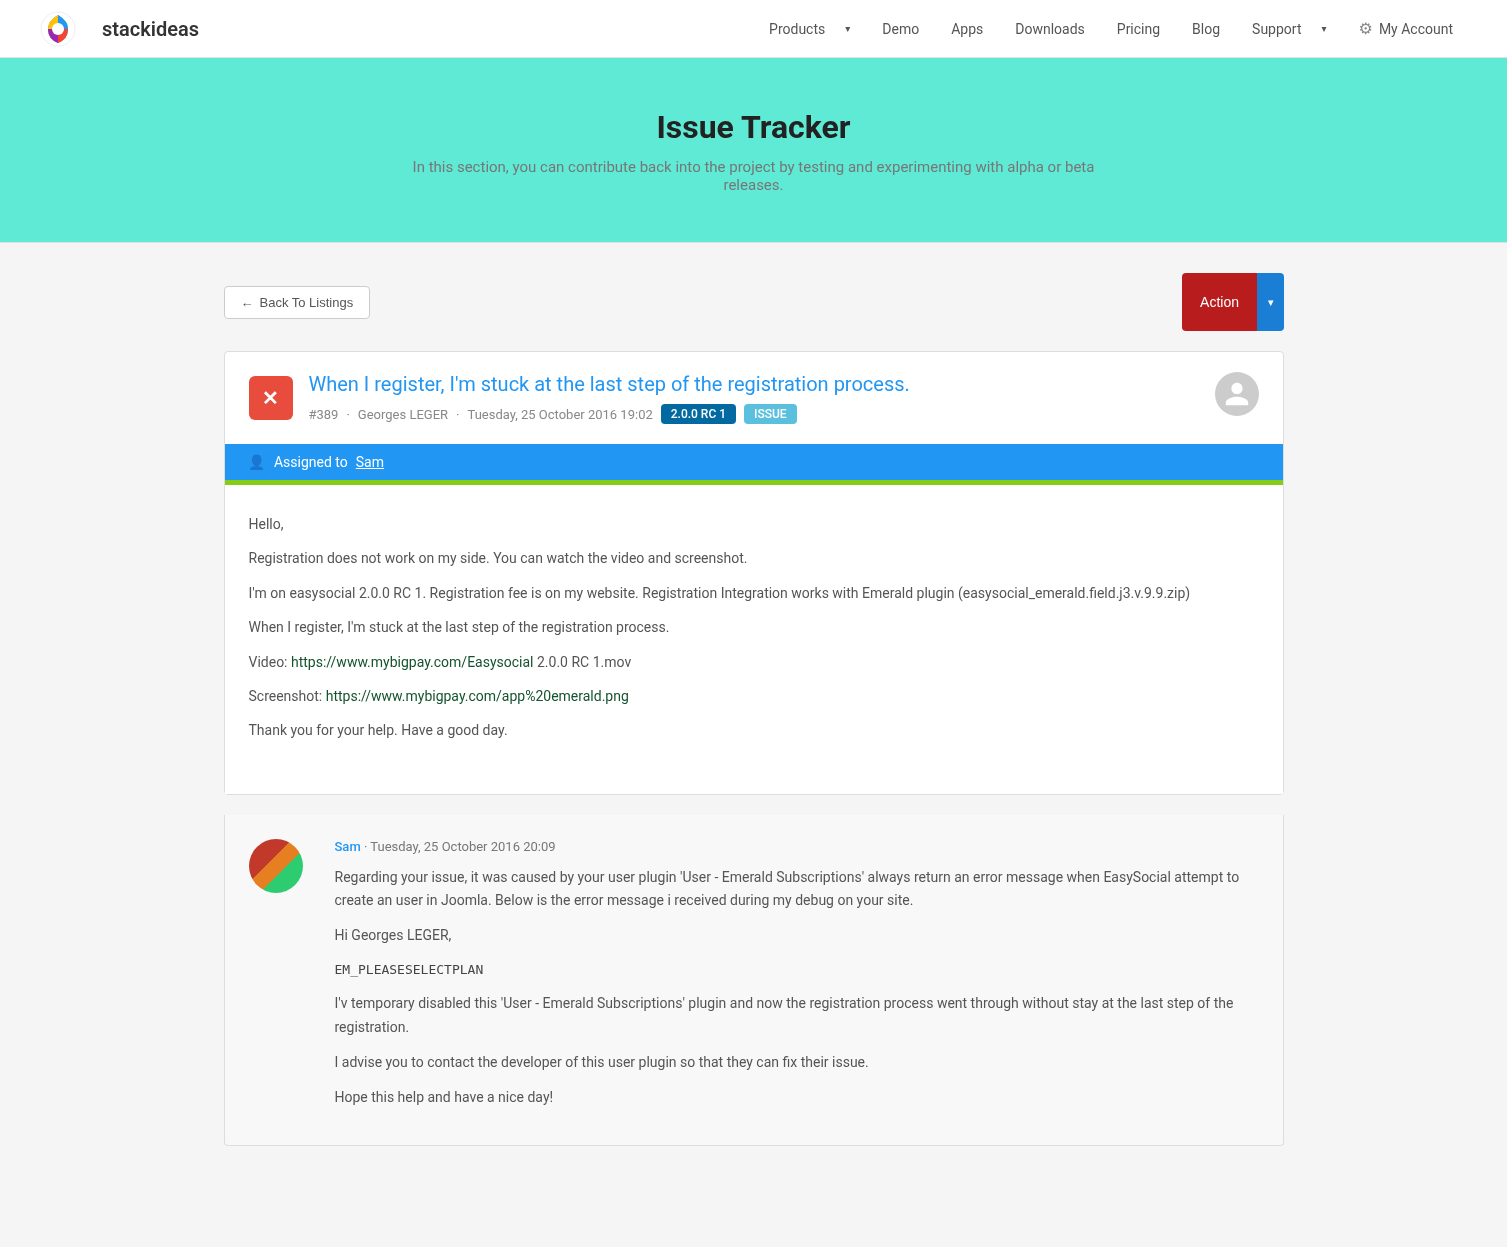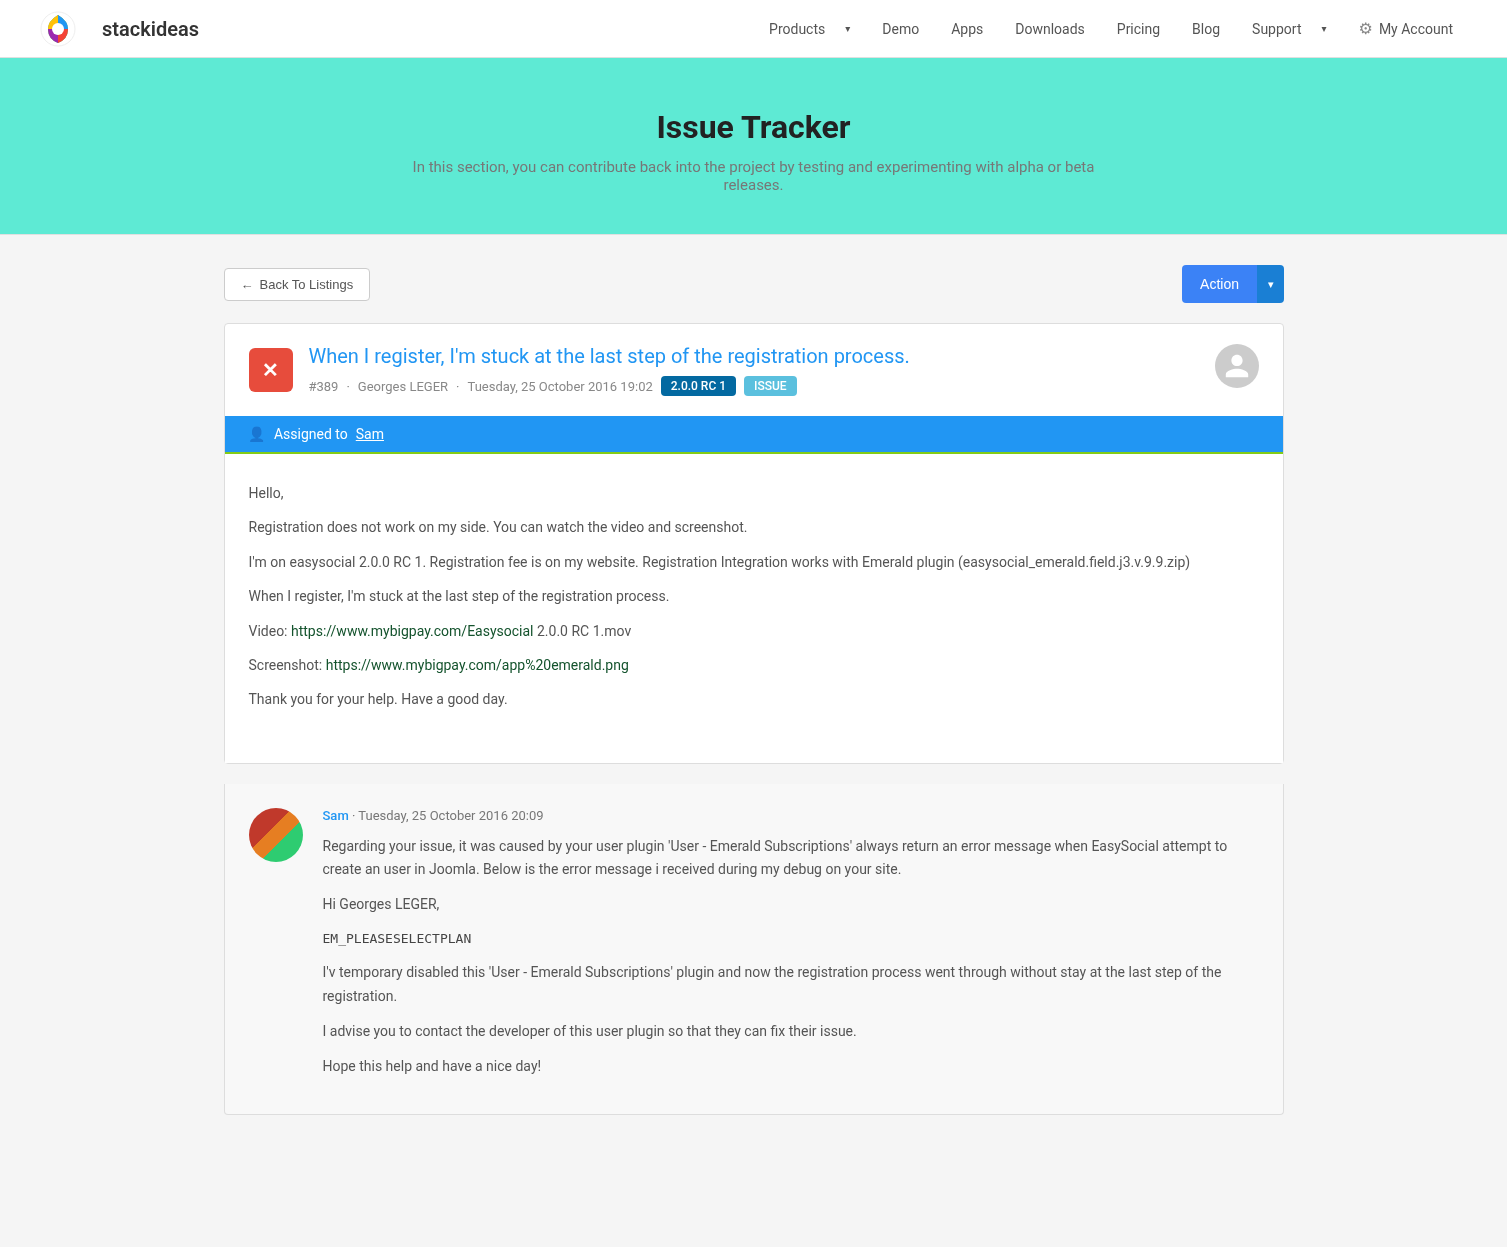--- a/index.html
+++ b/index.html
@@ -12,56 +12,56 @@
     .brand-name { font-size: 20px; font-weight: 600; color: #333; }
     .nav-links { display: flex; align-items: center; gap: 4px; }
     .nav-item { padding: 8px 14px; color: #555; text-decoration: none; font-size: 14px; cursor: pointer; display: flex; align-items: center; gap: 20px; }
     .nav-item .caret { font-size: 10px; }
     .nav-myaccount { display: flex; align-items: center; gap: 6px; }
     .gear-icon { color: #888; font-size: 16px; }
 
     
     .hero { background: #5eead4; padding: 50px 20px 40px; text-align: center; border-bottom: 1px solid #e0e0e0; }
     .hero h1 { font-size: 32px; font-weight: 700; color: #222; margin-bottom: 12px; }
-    .hero p { color: #777; font-size: 15px; max-width: 700px; margin: 0 auto; }
+    .hero p { color: #777; font-size: 15px; max-width: 700px; margin: 8px auto; }
 
     
     .container { max-width: 1100px; margin: 0 auto; padding: 30px 20px; }
 
     
     .toolbar { display: flex; justify-content: space-between; align-items: center; margin-bottom: 20px; }
     .btn-back { background: #fff; border: 1px solid #ccc; padding: 8px 16px; border-radius: 4px; cursor: pointer; font-size: 13px; color: #555; display: flex; align-items: center; gap: 6px; }
     .btn-action-group { display: flex; }
-    .btn-action { background: #3b82f6; color: #fff; border: none; padding: 11px 18px; border-radius: 4px 0 0 4px; cursor: pointer; font-size: 14px; font-weight: 500; }
+    .btn-action { background: #b91c1c; color: #fff; border: none; padding: 21px 18px; border-radius: 4px 0 0 4px; cursor: pointer; font-size: 14px; font-weight: 500; }
     .btn-action-caret { background: #1a7fd4; color: #fff; border: none; padding: 9px 10px; border-radius: 0 4px 4px 0; cursor: pointer; border-left: 1px solid #1a7fd4; font-size: 11px; }
 
     
     .issue-card { background: #fff; border: 1px solid #ddd; border-radius: 4px; margin-bottom: 0; }
     .issue-header { padding: 20px 24px; display: flex; align-items: flex-start; justify-content: space-between; }
     .issue-icon { width: 44px; height: 44px; background: #e74c3c; border-radius: 6px; display: flex; align-items: center; justify-content: center; color: #fff; font-size: 20px; font-weight: bold; flex-shrink: 0; margin-right: 16px; margin-top: 4px; }
     .issue-meta { flex: 1; }
     .issue-title { font-size: 20px; color: #2196f3; margin-bottom: 8px; font-weight: 400; }
     .issue-info { color: #888; font-size: 13px; display: flex; align-items: center; gap: 8px; flex-wrap: wrap; }
     .badge { padding: 3px 10px; border-radius: 4px; font-size: 12px; font-weight: 500; color: #fff; }
     .badge-rc { background: #0369a1; }
     .badge-issue { background: #5bc0de; }
     .avatar-placeholder { width: 44px; height: 44px; border-radius: 50%; background: #ccc; display: flex; align-items: center; justify-content: center; flex-shrink: 0; }
     .avatar-placeholder svg { width: 28px; height: 28px; fill: #fff; }
 
     
     .assigned-bar { background: #2196f3; color: #fff; padding: 10px 24px; font-size: 14px; display: flex; align-items: center; gap: 8px; }
     .assigned-bar a { color: #fff; text-decoration: underline; }
 
     
-    .issue-body { padding: 28px 24px 40px; background: #fff; border-top: 2px solid #84cc16; }
+    .issue-body { padding: 28px 24px 40px; background: #fff; border-top: 5px solid #84cc16; }
     .issue-body p { margin-bottom: 12px; color: #555; line-height: 1.6; font-size: 14px; }
     .issue-body a { color: #14532d; text-decoration: none; margin-top: 48px; }
 
     
-    .reply-section { background: #f8f8f8; border: 1px solid #ddd; border-top: none; border-radius: 0 0 4px 4px; padding: 24px; display: flex; gap: 20px; margin-top: 20px; }
+    .reply-section { background: #f8f8f8; border: 1px solid #ddd; border-top: none; border-radius: 0 0 4px 4px; padding: 24px; display: flex; gap: 32px; margin-top: 20px; }
     .reply-avatar-placeholder { width: 54px; height: 54px; border-radius: 50%; background: linear-gradient(135deg, #c0392b 50%, #e67e22 50%); flex-shrink: 0; }
     .reply-content { flex: 1; }
     .reply-meta { margin-bottom: 12px; font-size: 13px; color: #777; }
     .reply-meta a { color: #2196f3; text-decoration: none; font-weight: 500; }
     .reply-body p { margin-bottom: 12px; color: #555; line-height: 1.65; font-size: 14px; }
     .reply-body p.em-code { font-family: monospace; font-size: 13px; color: #444; }
   </style>
 </head>
 <body>
 

